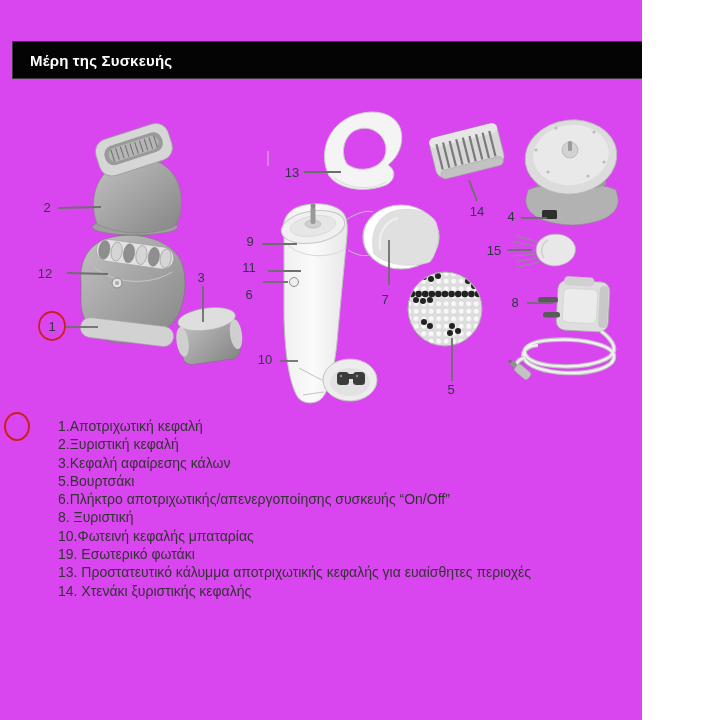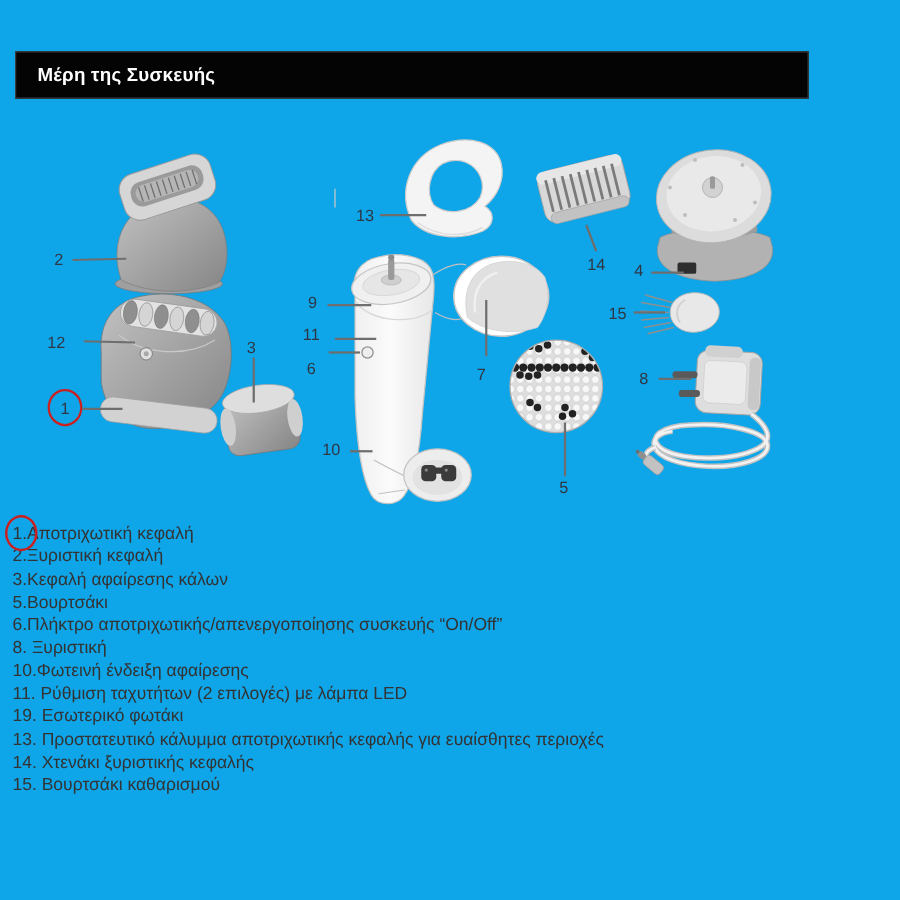--- a/index.html
+++ b/index.html
@@ -1,28 +1,28 @@
 <!DOCTYPE html>
 <html><head>
 <meta charset="utf-8">
 <style>
   html,body{margin:0;padding:0;background:#ffffff;}
-  #page{position:relative;width:720px;height:720px;background:#0ea5e9;overflow:hidden;
+  #page{position:relative;width:642px;height:720px;background:#d946ef;overflow:hidden;
         font-family:"Liberation Sans", sans-serif;}
   
   #header-bar{position:absolute;left:12px;top:41px;width:633px;height:36px;
               background:#040404;border:1px solid #3c3c3c;display:flex;align-items:center;}
   #header-bar .title{color:#ffffff;font-size:15px;font-weight:bold;padding-left:17px;
                      letter-spacing:.2px;white-space:pre;}
   
   #diagram{position:absolute;left:0;top:95px;width:720px;height:320px;}
   
   #parts-list{position:absolute;left:10px;top:417px;width:700px;color:#333333;
               font-size:14px;line-height:18.3px;}
-  #parts-list .row{white-space:pre;}
+  #parts-list .row{white-space:pre;margin-left:48px;}
   
   #list-red-oval{position:absolute;left:4px;top:412px;width:22px;height:25px;
                  border:2px solid #cb2020;border-radius:50%;pointer-events:none;}
   svg text.lbl{font-family:"Liberation Sans", sans-serif;font-size:13px;fill:#2f3744;}
 </style>
 </head>
 <body>
 
 <div id="page">
 
@@ -273,23 +273,21 @@
     <ellipse cx="52" cy="326" rx="13" ry="14" fill="none" stroke="#cb2020" stroke-width="1.8"></ellipse>
   </svg>
 
   <div id="parts-list">
     <div class="row"><span>1.</span><span>Αποτριχωτική κεφαλή</span></div>
     <div class="row"><span>2.</span><span>Ξυριστική κεφαλή</span></div>
     <div class="row"><span>3.</span><span>Κεφαλή αφαίρεσης κάλων</span></div>
     <div class="row"><span>5.</span><span>Βουρτσάκι</span></div>
     <div class="row"><span>6.</span><span>Πλήκτρο αποτριχωτικής/απενεργοποίησης συσκευής “On/Off”</span></div>
     <div class="row"><span>8.</span><span> Ξυριστική</span></div>
-    <div class="row"><span>10.</span><span>Φωτεινή ένδειξη αφαίρεσης</span></div>
-    <div class="row"><span>11.</span><span> Ρύθμιση ταχυτήτων (2 επιλογές) με λάμπα LED</span></div>
+    <div class="row"><span>10.</span><span>Φωτεινή κεφαλής μπαταρίας</span></div>
     <div class="row"><span>19.</span><span> Εσωτερικό φωτάκι</span></div>
     <div class="row"><span>13.</span><span> Προστατευτικό κάλυμμα αποτριχωτικής κεφαλής για ευαίσθητες περιοχές</span></div>
     <div class="row"><span>14.</span><span> Χτενάκι ξυριστικής κεφαλής</span></div>
-    <div class="row"><span>15.</span><span> Βουρτσάκι καθαρισμού</span></div>
   </div>
 
   <div id="list-red-oval"></div>
 
 </div>
 
 </body></html>

